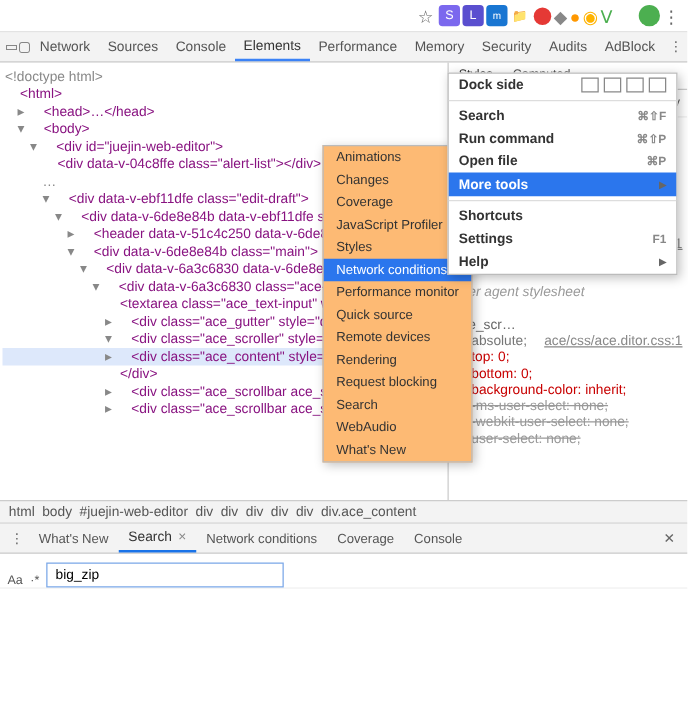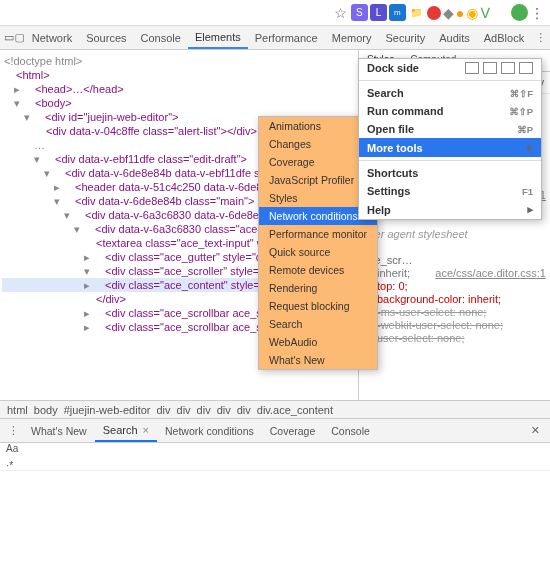--- a/index.html
+++ b/index.html
@@ -64,21 +64,21 @@
 .cm2-docks{display:flex;gap:4px;margin-left:auto;}
 .dock-ic{width:14px;height:12px;border:1px solid #888;}
 .cm2-arrow{margin-left:auto;color:#666;}
 
 .drawer{height:170px;border-top:1px solid #ccc;display:flex;flex-direction:column;}
 .drawer-tabs{height:24px;display:flex;align-items:center;background:#f3f3f3;border-bottom:1px solid #ccc;padding:0 4px;}
 .dr-tab{padding:4px 8px;font-size:10.5px;color:#555;cursor:pointer;white-space:nowrap;}
 .dr-tab.active{border-bottom:2px solid #1a73e8;color:#333;}
 .dr-x{margin-left:auto;padding:0 6px;color:#666;cursor:pointer;}
 .tab-close{color:#888;margin-left:2px;}
-.search-row{height:28px;display:flex;align-items:flex-start;padding:0 6px;gap:6px;border-bottom:1px solid #eee;flex-direction:column;}
+.search-row{height:28px;display:flex;align-items:flex-end;padding:0 6px;gap:6px;border-bottom:1px solid #eee;}
 .aa-btn{font-size:10px;color:#555;cursor:pointer;}
 .rx-btn{font-size:10px;color:#555;cursor:pointer;}
 .search-inp{flex:0 0 190px;border:1px solid #7aa7e8;padding:3px 6px;font-size:11px;outline:none;}
 .drawer-body{flex:1;background:#fff;}
 </style>
 </head>
 <body>
 
 <div class="browser-top">
   <span class="ext-icon ext-star">☆</span>
@@ -158,22 +158,23 @@
           <span class="link-right">app.256ba0a…cdc40.css:1</span>
         </div>
       <div class="prop-line"><span class="prop-v">border-box;</span></div>
       <div>&nbsp;</div>
       <div class="uas">user agent stylesheet</div>
       <div>&nbsp;</div>
       <div><span class="sel-name">ace_scr…</span></div>
       <div>
           <span class="link-right">ace/css/ace.ditor.css:1</span>
         </div>
-      <div class="prop-line"><span class="prop-v">inherit;</span></div>
+      <div class="prop-line"><span class="prop-v">absolute;</span></div>
       <div class="prop-line"><span class="prop-n">top: 0;</span></div>
+      <div class="prop-line"><span class="prop-n">bottom: 0;</span></div>
       <div class="prop-line"><span class="prop-n">background-color: inherit;</span></div>
       <div class="prop-line strike">-ms-user-select: none;</div>
       <div class="prop-line strike">-webkit-user-select: none;</div>
       <div class="prop-line strike">user-select: none;</div>
     </div>
   </div>
 
   <div class="context-menu1">
     <div class="cm-item">Animations</div>
     <div class="cm-item">Changes</div>

